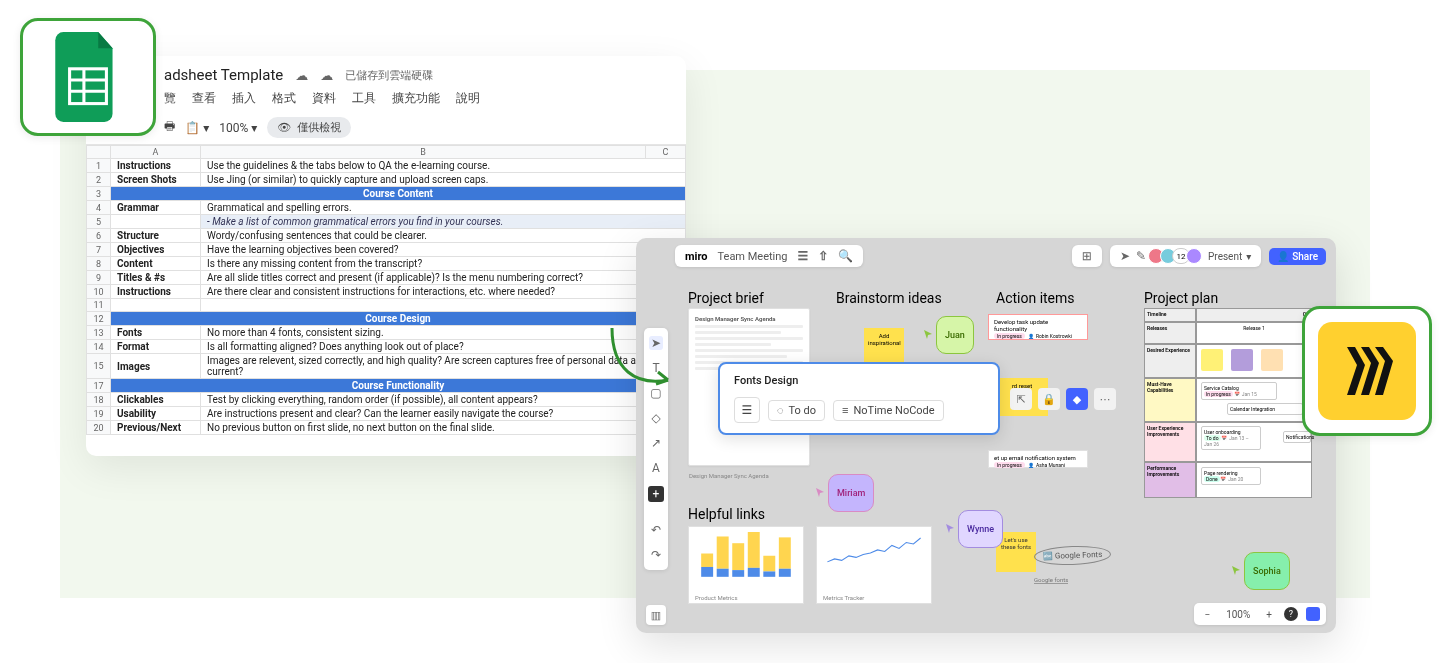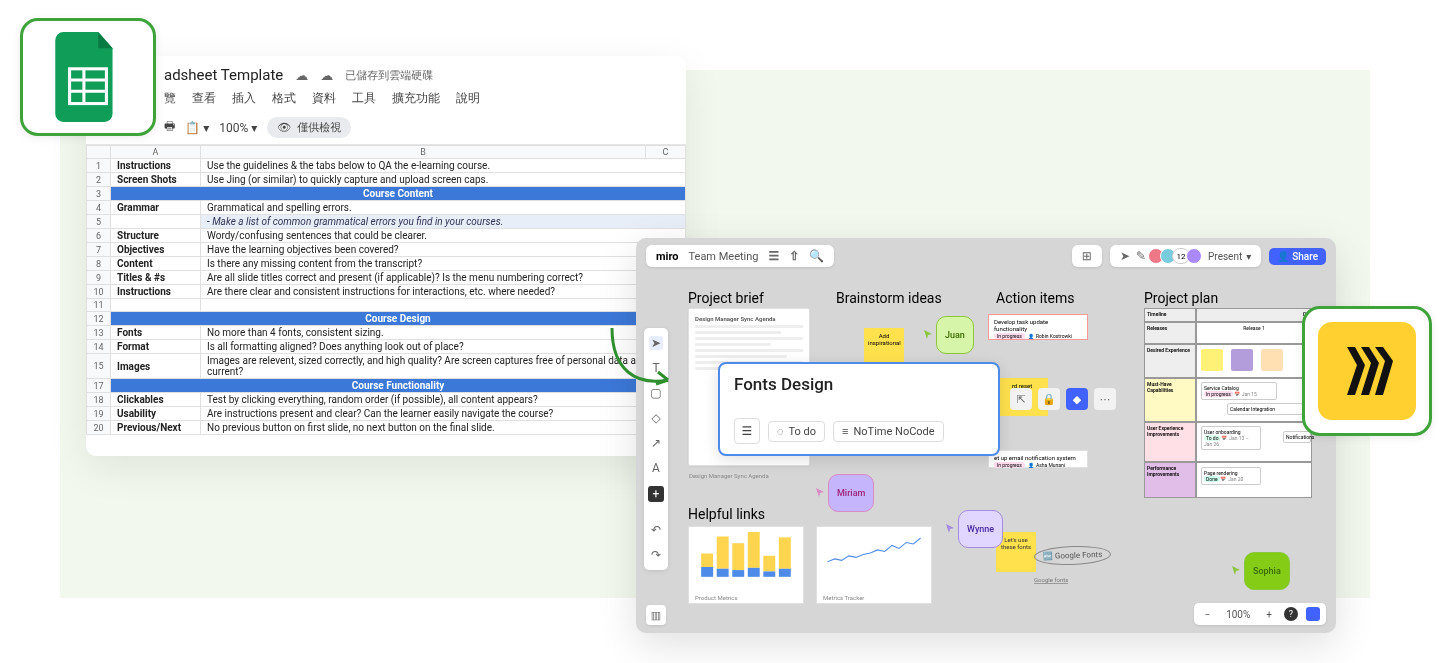--- a/index.html
+++ b/index.html
@@ -95,21 +95,21 @@
   border-radius: 10px;
   box-shadow: 0 12px 40px rgba(0,0,0,0.12);
   z-index:2;
   overflow:hidden;
 }
 .miro-topbar {
   position:absolute; top:6px; left:10px; right:10px; height:24px;
   display:flex; justify-content:space-between; align-items:center;
 }
 .miro-topbar .left, .miro-topbar .right { display:flex; gap:10px; align-items:center; background:#fff; border-radius:6px; padding:4px 10px; height:22px; box-shadow:0 1px 3px rgba(0,0,0,0.1); font-size:11px; }
-.miro-topbar .left { font-weight:600; }
+.miro-topbar .left { font-weight:600;margin-left:29px; }
 .miro-topbar .left .boardname { font-weight:400; color:#555; }
 .miro-topbar .ico { color:#666; font-size:12px; }
 .miro-topbar .avatars { display:flex; gap:-4px; }
 .miro-topbar .av { width:16px; height:16px; border-radius:50%; background:#e78; border:1.5px solid #fff; margin-left:-4px; }
 .miro-topbar .av.c2{background:#7cd;} .miro-topbar .av.c3{background:#a8f;}
 .miro-topbar .avcount { width:18px; height:16px; border-radius:8px; background:#fff; border:1px solid #ccc; font-size:8px; display:flex; align-items:center; justify-content:center; margin-left:-4px; }
 .miro-topbar .share { background:#4262ff; color:#fff; border-radius:5px; padding:3px 8px; font-size:10px; font-weight:500; }
 .miro-topbar .present { font-size:10px; color:#555; display:flex; gap:4px; align-items:center; }
 
 .miro-side {
@@ -151,31 +151,31 @@
 .cardbox.c3 { left:352px; top:176px; width:100px; height:18px; }
 .cardbox .pill { display:inline-block; background:#cfe; border-radius:5px; padding:0 3px; font-size:5px; margin-right:2px; }
 .cardbox .pill.ip{ background:#fde; }
 
 .cursor-tag { position:absolute; display:flex; align-items:center; gap:2px; }
 .cursor-tag svg{ width:10px; height:10px; }
 .cursor-tag .lbl{ border-radius:10px; padding:13px 8px; font-size:9px; font-weight:500; }
 .cursor-tag.juan { left:288px; top:42px; } .cursor-tag.juan .lbl{ background:#d6f5a8; color:#3a6b00; border:1px solid #8cc63f;}
 .cursor-tag.miriam{ left:180px; top:200px; } .cursor-tag.miriam .lbl{ background:#c4b5fd; color:#a0227a; border:1px solid #d98bc4;}
 .cursor-tag.wynne { left:310px; top:236px; } .cursor-tag.wynne .lbl{ background:#e0d6ff; color:#4a2aa0; border:1px solid #a38ce0;}
-.cursor-tag.sophia{ left:596px; top:278px; } .cursor-tag.sophia .lbl{ background:#84cc16; color:#3a6b00; border:1px solid #8cc63f;}
+.cursor-tag.sophia{ left:596px; top:278px; } .cursor-tag.sophia .lbl{ background:#86efac; color:#3a6b00; border:1px solid #8cc63f;}
 
 
 .mcard {
   position:absolute; left:82px; top:88px; width:282px;
   background:#fff; border:2px solid #4e8be8; border-radius:8px;
   padding: 10px 14px 10px 14px;
   box-shadow:0 4px 16px rgba(0,0,0,0.12);
   z-index:4;
 }
-.mcard .title { font-size:17px; font-weight:500; color:#222; margin-bottom:24px; }
+.mcard .title { font-size:11px; font-weight:500; color:#222; margin-bottom:10px; }
 .mcard .tags { display:flex; gap:8px; align-items:center; }
 .mcard .tag { border:1px solid #ddd; border-radius:4px; padding:3px 8px; font-size:11px; color:#444; display:flex; gap:5px; align-items:center; }
 .mcard .iconbtn { border:1px solid #ddd; border-radius:4px; width:26px; height:26px; display:flex; align-items:center; justify-content:center; font-size:12px; color:#444;}
 
 
 .ctx-icons { position:absolute; left:374px; top:114px; display:flex; gap:6px; z-index:3; }
 .ctx-icons .ci { width:22px; height:22px; background:#f2f2f2; border-radius:4px; display:flex; align-items:center; justify-content:center; font-size:11px; color:#666; }
 .ctx-icons .ci.b { background:#4262ff; color:#fff; }
 
 

